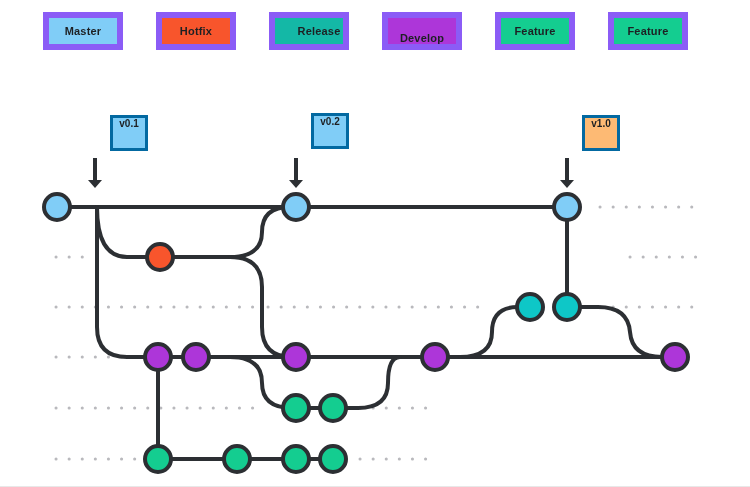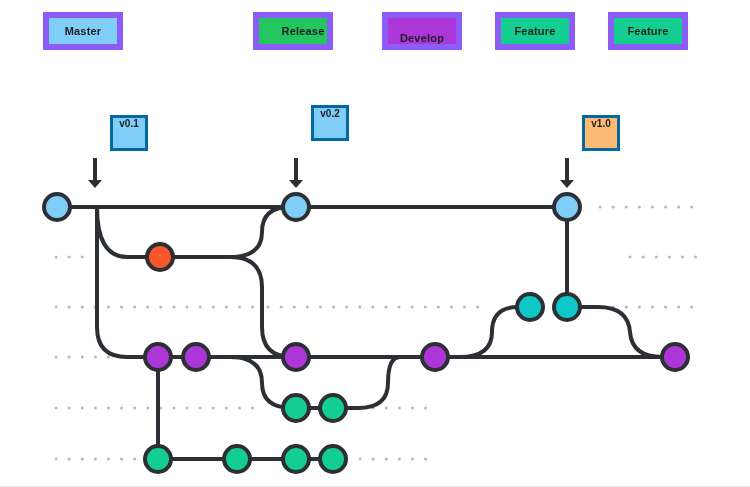--- a/index.html
+++ b/index.html
@@ -81,21 +81,24 @@
 </style>
 </head>
 <body>
 
 <div id="page">
 
   <div id="legend">
       <div class="legend-item" style="left: 43px; background: rgb(128, 205, 247);">
         <span class="legend-label">Master</span>
       </div>
-      <div class="legend-item" style="left: 253px; background: #22c55e; padding-left: 20px;">
+      <div class="legend-item" style="left: 156px; background: rgb(248, 85, 44);">
+        <span class="legend-label">Hotfix</span>
+      </div>
+      <div class="legend-item" style="left: 269px; background: #14b8a6; padding-left: 20px;">
         <span class="legend-label">Release</span>
       </div>
       <div class="legend-item" style="left: 382px; background: rgb(173, 54, 217); align-items: flex-end;">
         <span class="legend-label">Develop</span>
       </div>
       <div class="legend-item" style="left: 495px; background: rgb(20, 205, 144);">
         <span class="legend-label">Feature</span>
       </div>
       <div class="legend-item" style="left: 608px; background: rgb(20, 205, 144);">
         <span class="legend-label">Feature</span>
@@ -158,21 +161,21 @@
         <circle cx="237" cy="459" r="13" fill="#14cd90" stroke="#2c2f33" stroke-width="4"></circle>
         <circle cx="296" cy="459" r="13" fill="#14cd90" stroke="#2c2f33" stroke-width="4"></circle>
         <circle cx="333" cy="459" r="13" fill="#14cd90" stroke="#2c2f33" stroke-width="4"></circle>
       </g>
   </svg>
 
   <div id="tag-layer">
       <div class="tag-box" style="left: 76px; top: 115px; background: rgb(128, 205, 247);">
         <span class="tag-label">v0.1</span>
       </div>
-      <div class="tag-box" style="left: 277px; top: 105px; background: rgb(128, 205, 247);">
+      <div class="tag-box" style="left: 277px; top: 113px; background: rgb(128, 205, 247);">
         <span class="tag-label">v0.2</span>
       </div>
       <div class="tag-box" style="left: 548px; top: 115px; background: #fdba74;">
         <span class="tag-label">v1.0</span>
       </div>
     </div>
 
 </div>
 
 </body></html>

